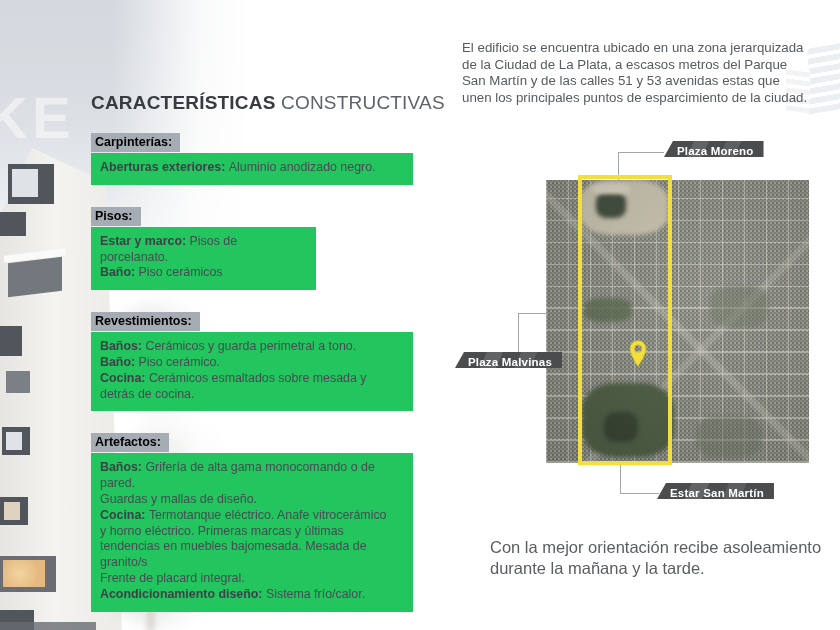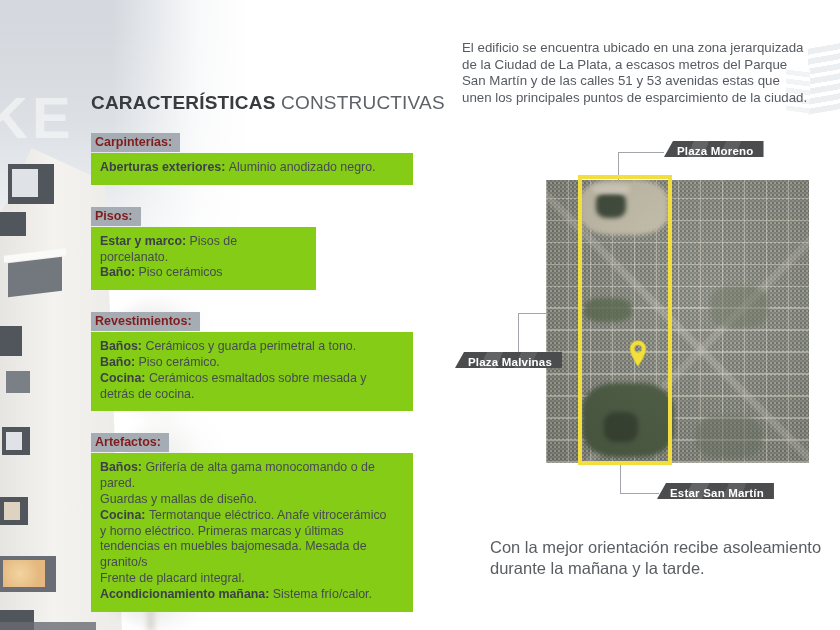--- a/index.html
+++ b/index.html
@@ -36,23 +36,23 @@
       background:repeating-linear-gradient(0deg,#dde2e8 0 6px,#ffffff 6px 10px);}
   .ghost .t2{position:absolute;left:0;top:24px;width:24px;height:44px;transform:skewY(8deg);
       background:repeating-linear-gradient(0deg,#e7eaee 0 5px,#ffffff 5px 9px);}
 
   
   .left-col{position:absolute;left:91px;top:92px;width:322px;}
   .doc-title{font-size:19px;letter-spacing:.2px;margin-bottom:18px;white-space:nowrap;}
   .doc-title .t-bold{font-weight:700;color:#383c41;}
   .doc-title .t-light{font-weight:400;color:#5e6369;}
   .section{margin-bottom:21px;}
-  .section-label{display:inline-block;background:#a6acb4;color:#7f1d1d;font-weight:700;
+  .section-label{display:inline-block;background:#a6acb4;color:#000000;font-weight:700;
       font-size:12.5px;padding:2px 8px 3px 4px;margin-bottom:1px;}
-  .section-box{background:#84cc16;color:#464b52;font-size:12.4px;line-height:15.8px;
+  .section-box{background:#22c55e;color:#464b52;font-size:12.4px;line-height:15.8px;
       padding:7px 20px 9px 9px;}
   .section-box b{color:#3c4147;}
   #section-pisos .section-box{width:196px;}
 
   
   .intro{position:absolute;left:462px;top:40px;width:350px;font-size:13.3px;
       line-height:16.6px;color:#565b61;}
   .caption{position:absolute;left:490px;top:537px;width:336px;
       font-size:16.5px;line-height:21px;color:#595e63;}
 
@@ -154,21 +154,21 @@
           <div class="line"><b>Cocina: </b>Cerámicos esmaltados sobre mesada y detrás de cocina.</div>
         </div>
     </div>
     <div class="section" id="section-artefactos">
       <div class="section-label">Artefactos:</div>
       <div class="section-box">
           <div class="line"><b>Baños: </b>Grifería de alta gama monocomando o de pared.</div>
           <div class="line">Guardas y mallas de diseño.</div>
           <div class="line"><b>Cocina: </b>Termotanque eléctrico. Anafe vitrocerámico y horno eléctrico. Primeras marcas y últimas tendencias en muebles bajomesada. Mesada de granito/s</div>
           <div class="line">Frente de placard integral.</div>
-          <div class="line"><b>Acondicionamiento mañana: </b>Sistema frío/calor.</div>
+          <div class="line"><b>Acondicionamiento diseño: </b>Sistema frío/calor.</div>
         </div>
     </div>
   </div>
 
   <div class="intro">El edificio se encuentra ubicado en una zona jerarquizada de la Ciudad de La Plata, a escasos metros del Parque San Martín y de las calles 51 y 53 avenidas estas que unen los principales puntos de esparcimiento de la ciudad.</div>
 
   <div class="map">
     <div class="park" style="left:34px;top:0;width:88px;height:55px;background:#c8c1ad;"></div>
     <div class="park" style="left:50px;top:12px;width:30px;height:26px;background:#3f4a3a;"></div>
     <div class="park" style="left:46px;top:4px;width:38px;height:10px;background:#d8d2c2;"></div>

